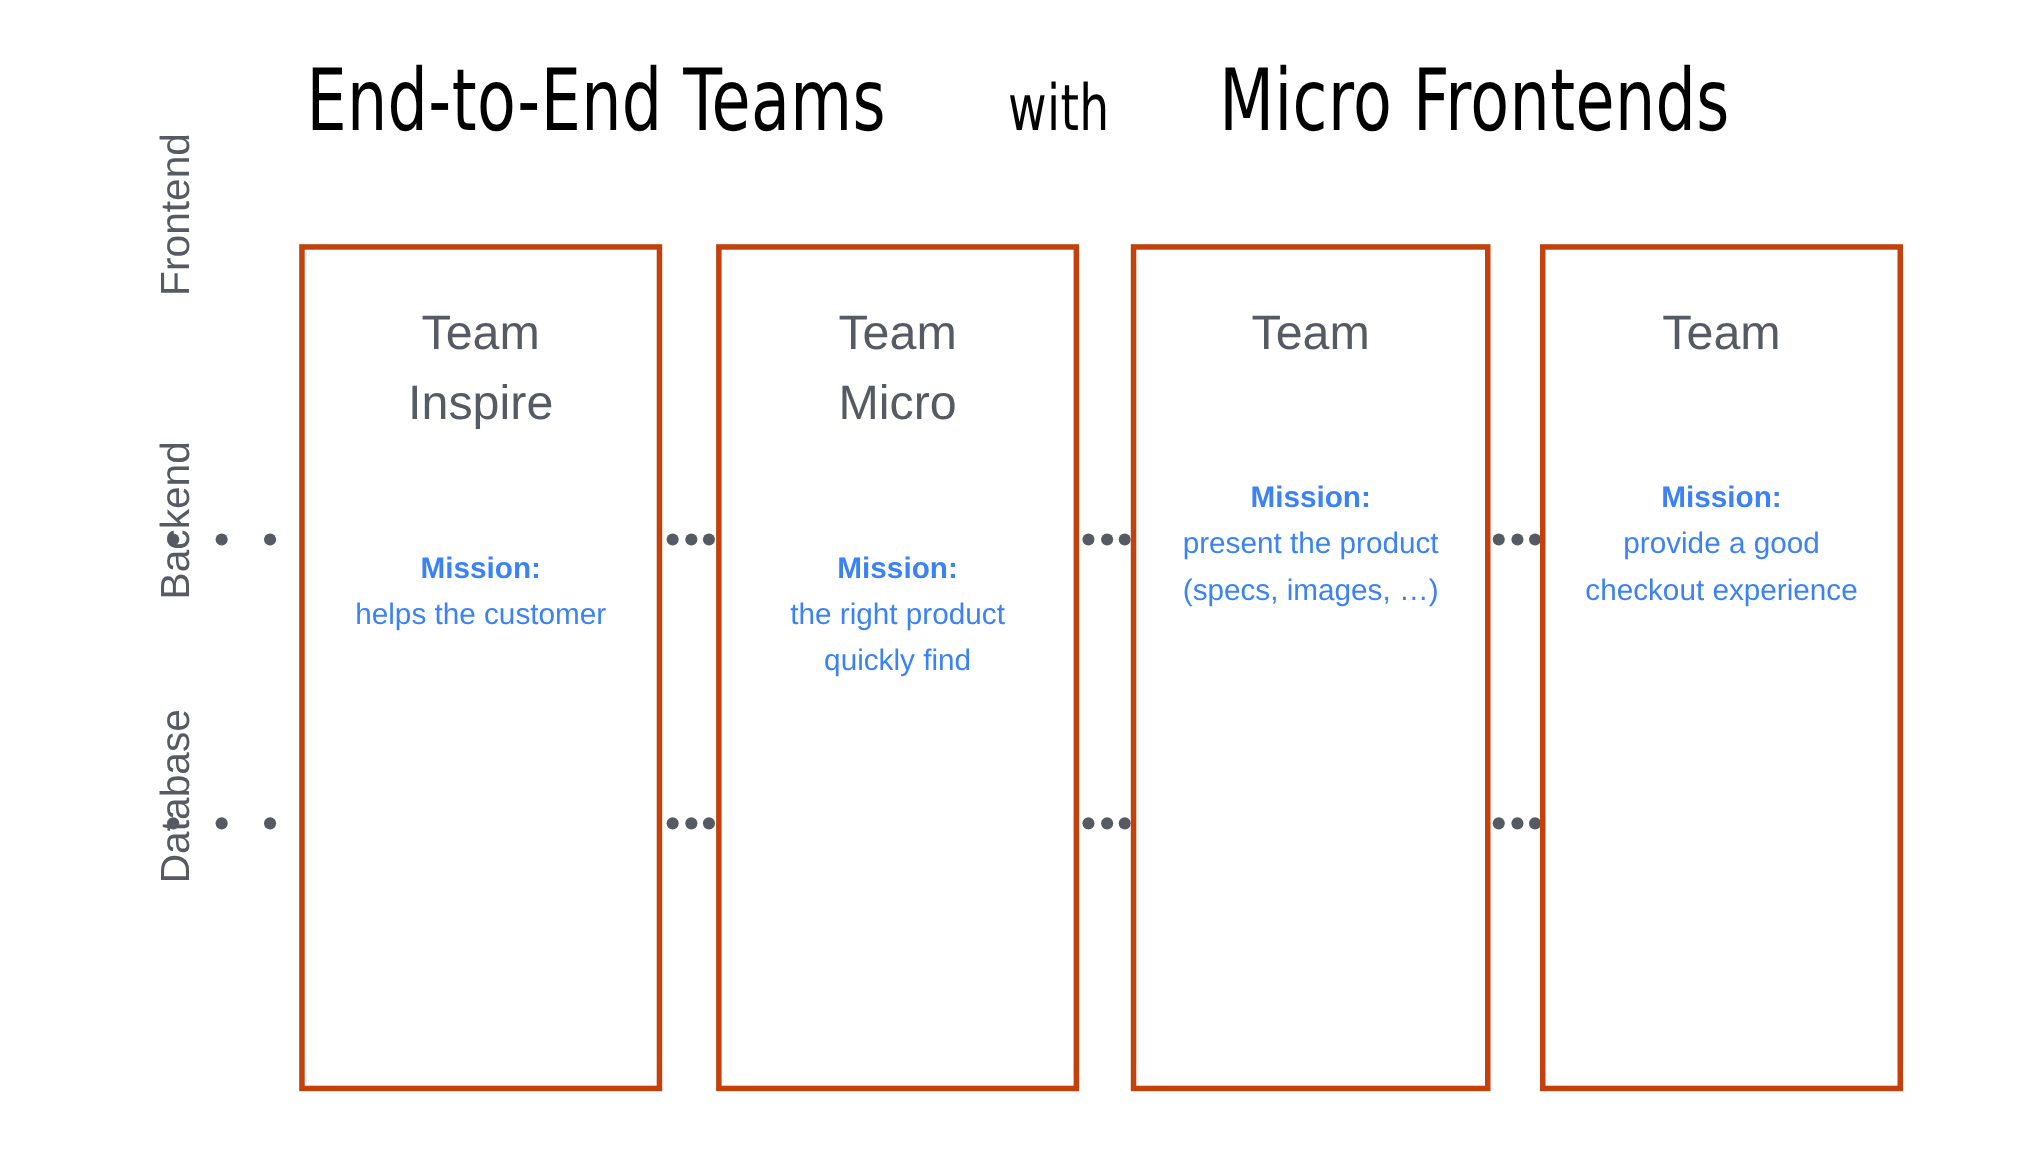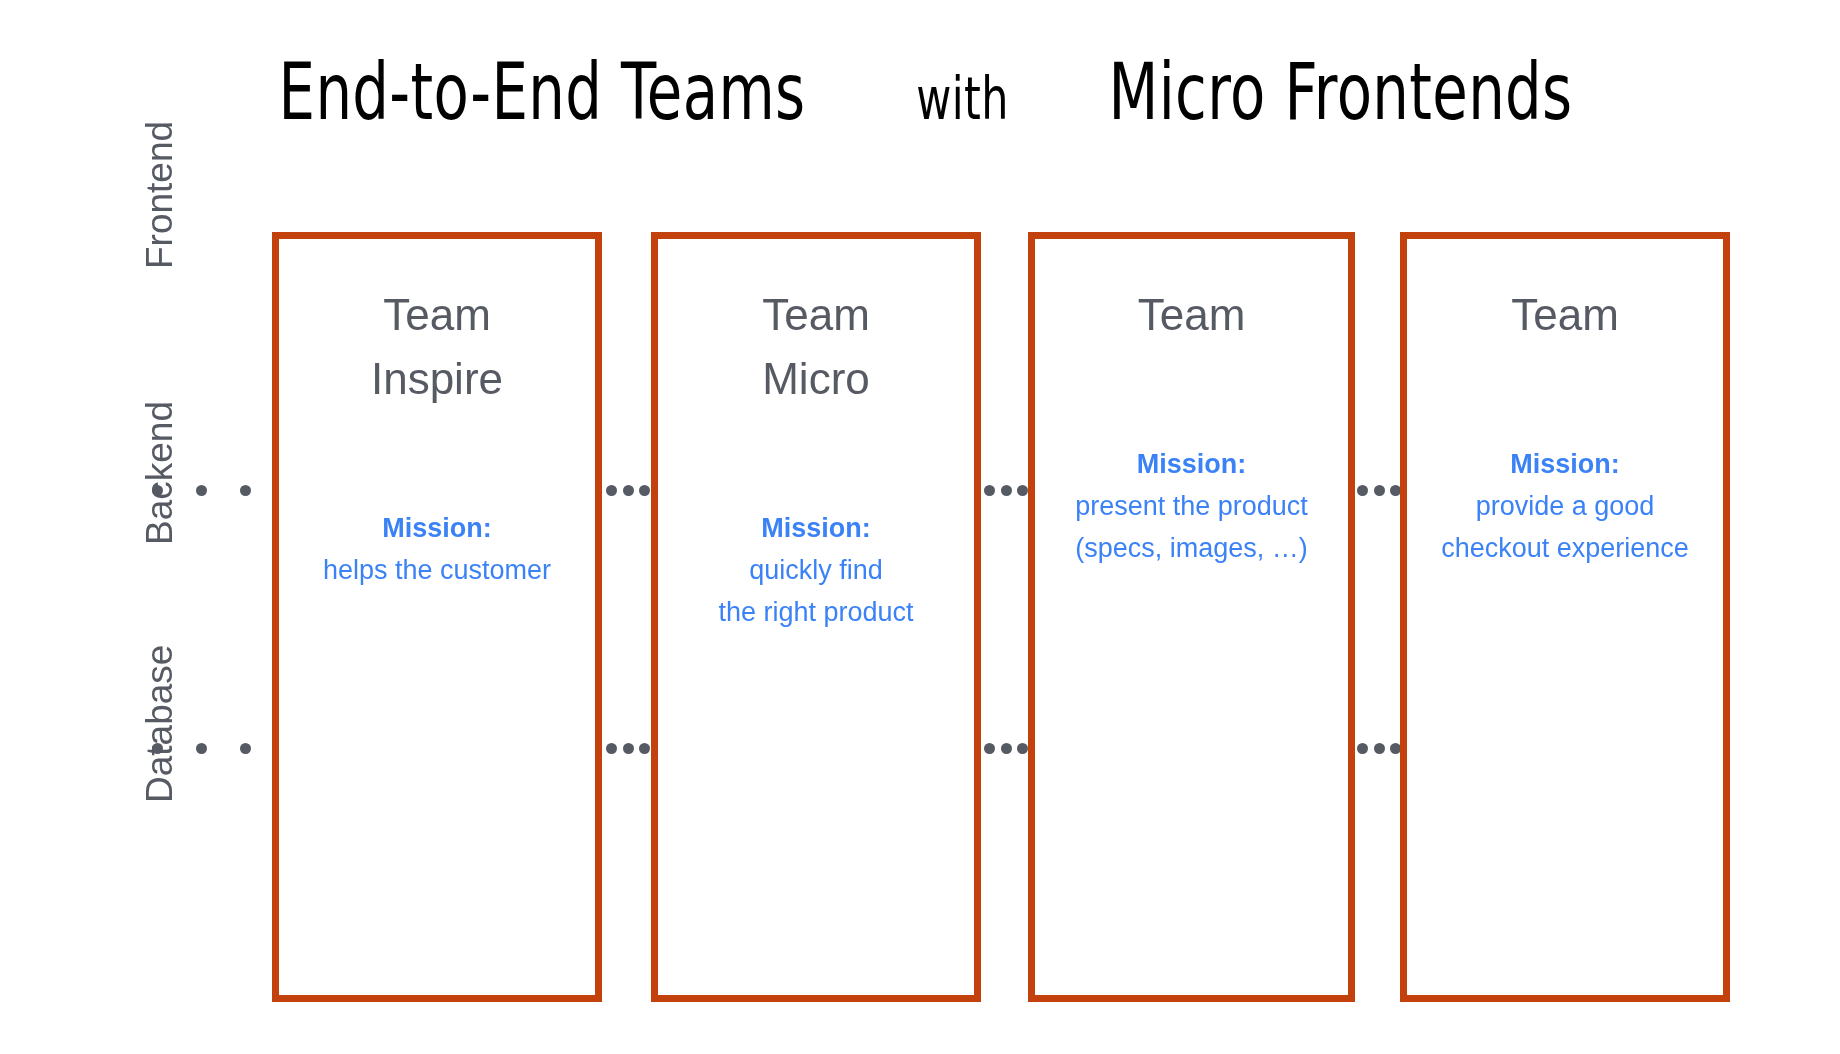--- a/index.html
+++ b/index.html
@@ -89,23 +89,23 @@
   #dots-r1-g1 { left: 606px;  top: 484px; }
   #dots-r1-g2 { left: 984px;  top: 484px; }
   #dots-r1-g3 { left: 1357px; top: 484px; }
   #dots-r2-g1 { left: 606px;  top: 742px; }
   #dots-r2-g2 { left: 984px;  top: 742px; }
   #dots-r2-g3 { left: 1357px; top: 742px; }
 
   
   .team-box {
     position: absolute;
-    top: 232px;
+    top: 222px;
     height: 770px;
-    border: 7px solid #c2410c;
+    border: 5px solid #c2410c;
     background: #ffffff;
     display: flex;
     flex-direction: column;
     align-items: center;
   }
   #box-0 { left: 272px;  width: 330px; }
   #box-1 { left: 651px;  width: 330px; }
   #box-2 { left: 1028px; width: 327px; }
   #box-3 { left: 1400px; width: 330px; }
 
@@ -206,22 +206,22 @@
     </div>
   </div>
 
   <div class="team-box" id="box-1">
     <div class="team-name">
       <div>Team</div>
       <div>Micro</div>
     </div>
     <div class="mission">
       <div class="mission-label">Mission:</div>
+      <div class="mission-line">the right product</div>
       <div class="mission-line">quickly find</div>
-      <div class="mission-line">the right product</div>
     </div>
   </div>
 
   <div class="team-box" id="box-2">
     <div class="team-name">
       <div>Team</div>
     </div>
     <div class="mission">
       <div class="mission-label">Mission:</div>
       <div class="mission-line">present the product</div>

